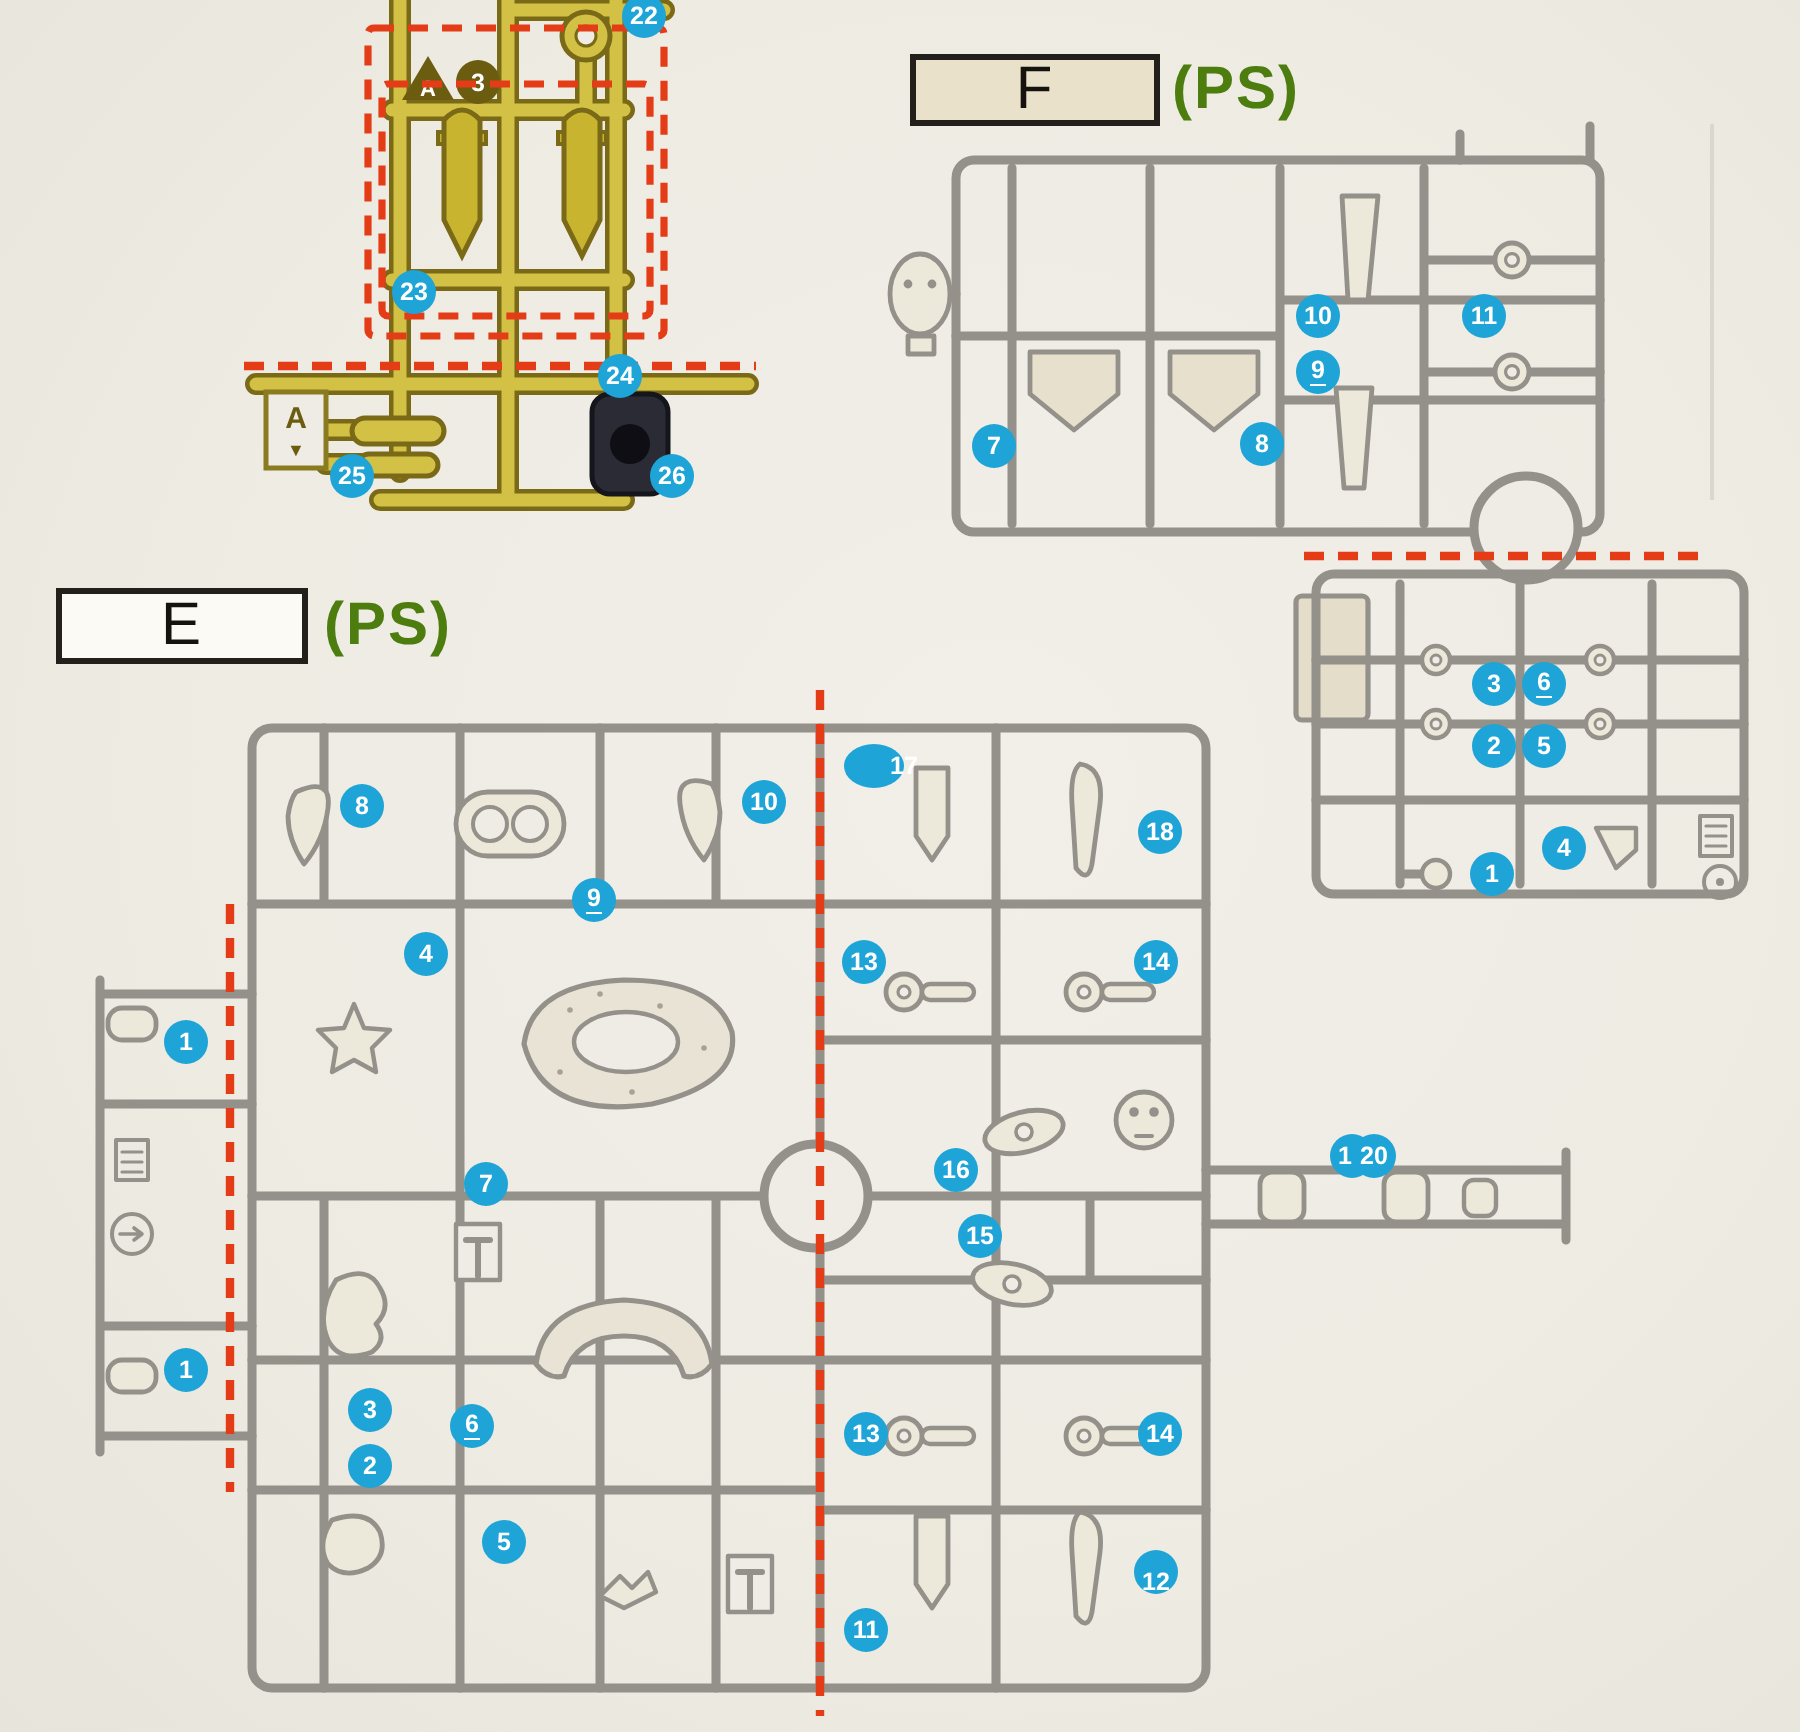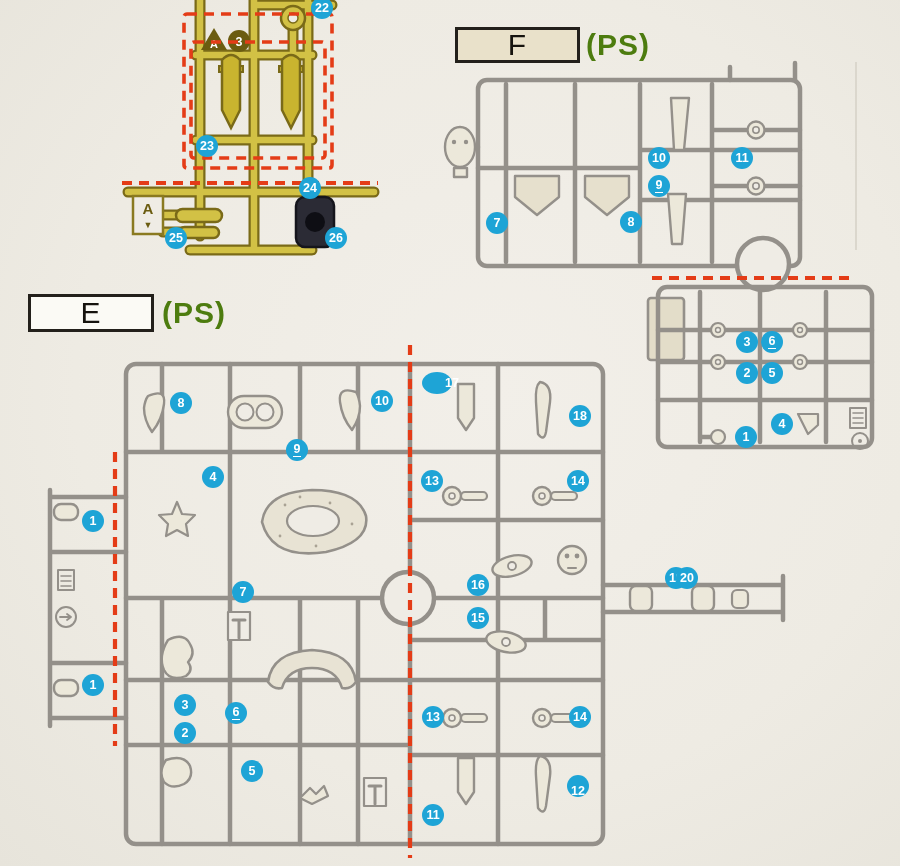--- a/index.html
+++ b/index.html
@@ -323,21 +323,21 @@
         </div>
         <div class="badge" style="left: 421px; top: 470px;">
           <span>13</span>
         </div>
         <div class="badge" style="left: 567px; top: 470px;">
           <span>14</span>
         </div>
         <div class="badge" style="left: 467px; top: 574px;">
           <span>16</span>
         </div>
-        <div class="badge" style="left: 467px; top: 607px; align-items: center;">
+        <div class="badge" style="left: 479px; top: 607px; align-items: center;">
           <span>15</span>
         </div>
         <div class="badge" style="left: 665px; top: 567px;">
           <span>19</span>
         </div>
         <div class="badge" style="left: 676px; top: 567px;">
           <span>20</span>
         </div>
         <div class="badge" style="left: 422px; top: 706px;">
           <span>13</span>

